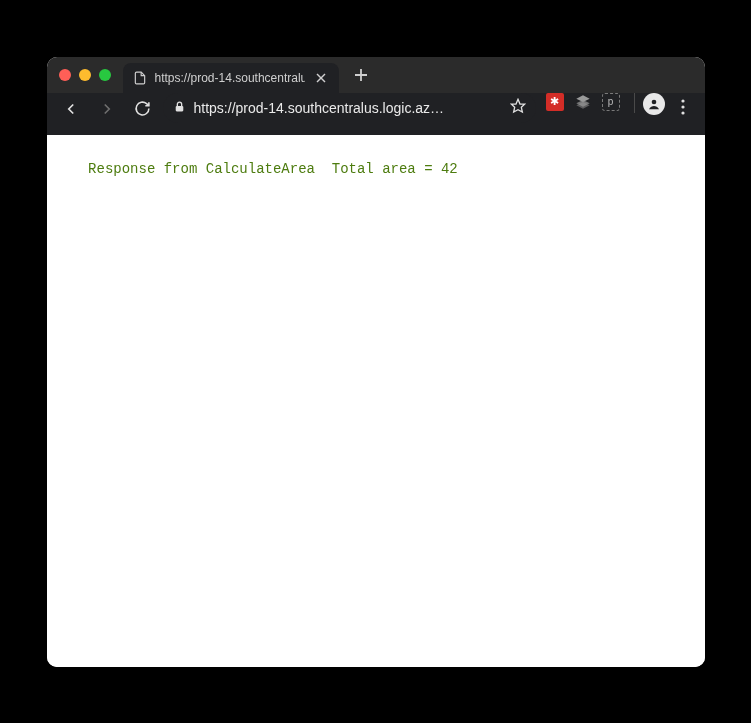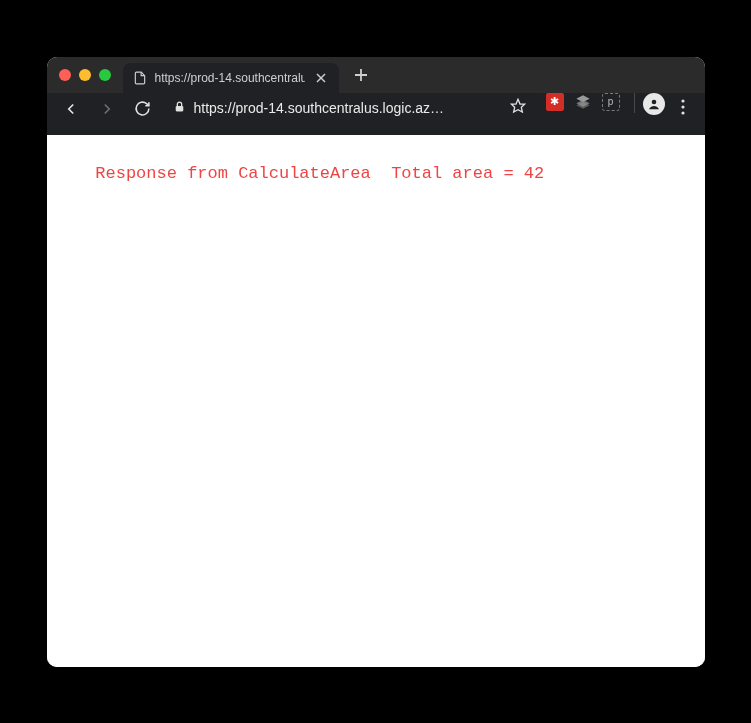--- a/index.html
+++ b/index.html
@@ -186,22 +186,22 @@
       align-items: center;
       justify-content: center;
       color: #e0e0e0;
       cursor: pointer;
     }
     .viewport {
       flex: 1;
       background: #fff;
       padding: 10px 8px;
       font-family: "Courier New", Courier, monospace;
-      font-size: 17px;
-      color: #ef4444;
+      font-size: 14px;
+      color: #4d7c0f;
       white-space: pre;
     }
   </style>
 </head>
 <body>
 
 <div class="window">
 
   <div class="titlebar">
     <div class="traffic-lights">

